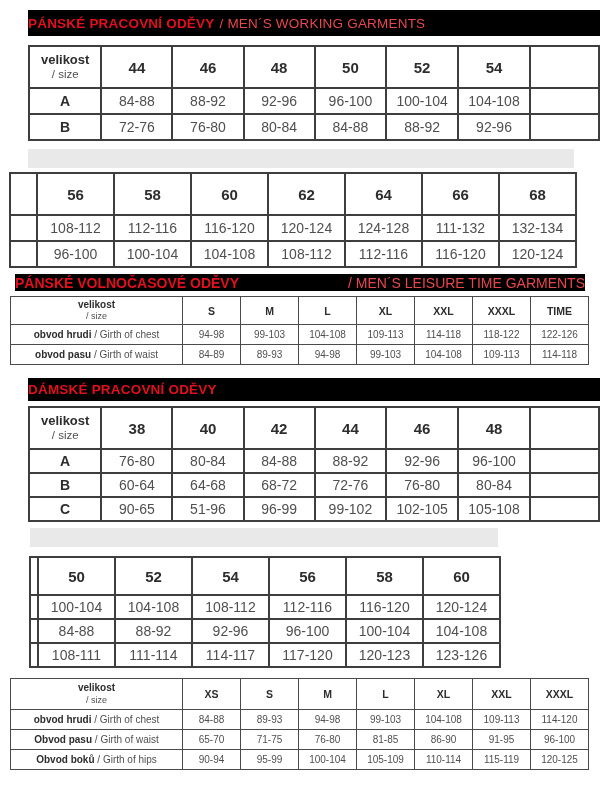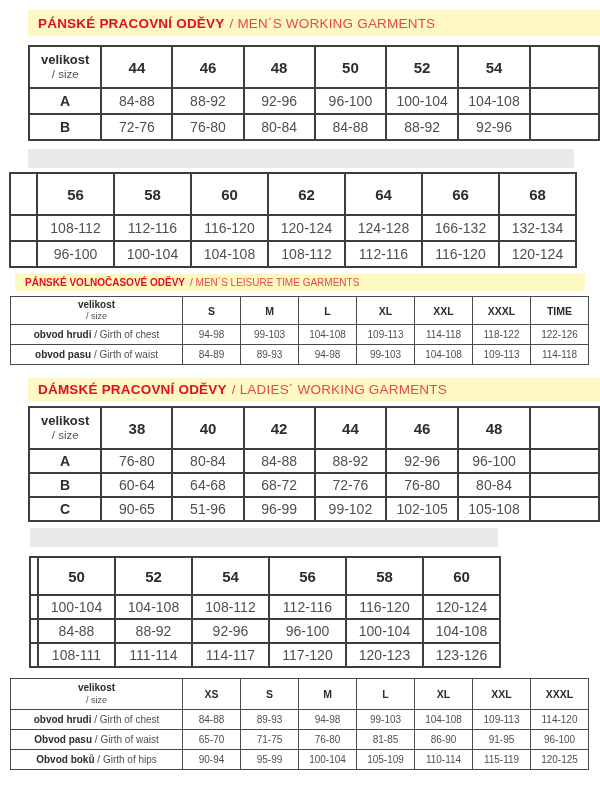--- a/index.html
+++ b/index.html
@@ -1,25 +1,25 @@
 <!DOCTYPE html>
 <html><head>
 <meta charset="utf-8">
 <style>
   html,body{margin:0;padding:0;background:#ffffff;}
   body{width:600px;height:800px;overflow:hidden;font-family:"Liberation Sans",sans-serif;}
   .canvas{position:relative;width:600px;height:800px;background:#ffffff;overflow:hidden;}
 
   
-  .bar{position:absolute;background:#fef9c3;display:flex;align-items:center;
-       padding-left:10px;box-sizing:border-box;white-space:nowrap;overflow:hidden;}
+  .bar{position:absolute;background:#000000;display:flex;align-items:center;
+       box-sizing:border-box;white-space:nowrap;overflow:hidden;}
   .bar .cz{color:#e30f1d;font-weight:bold;}
   .bar .en{color:#e8474c;font-weight:normal;margin-left:5px;}
   .bar-lg{font-size:13.5px;letter-spacing:.2px;}
-  .bar-sm{font-size:10px;}
+  .bar-sm{font-size:14px;justify-content:space-between;}
 
   
   .twrap{position:absolute;overflow:hidden;}
   table{border-collapse:collapse;table-layout:fixed;}
 
   
   .t-lg th,.t-lg td{border:2px solid #3e3e3e;text-align:center;vertical-align:middle;
                     padding:0;overflow:hidden;}
   .t-lg th{font-size:15px;color:#2d2d2d;font-weight:bold;height:40px;}
   .t-lg td{font-size:14px;color:#4f4f4f;font-weight:normal;height:24px;}
@@ -132,21 +132,21 @@
           </tr>
         </thead>
         <tbody>
           <tr>
             <td></td>
             <td>108-112</td>
             <td>112-116</td>
             <td>116-120</td>
             <td>120-124</td>
             <td>124-128</td>
-            <td>166-132</td>
+            <td>111-132</td>
             <td>132-134</td>
           </tr>
           <tr>
             <td></td>
             <td>96-100</td>
             <td>100-104</td>
             <td>104-108</td>
             <td>108-112</td>
             <td>112-116</td>
             <td>116-120</td>
@@ -208,21 +208,20 @@
             <td>104-108</td>
             <td>109-113</td>
             <td>114-118</td>
           </tr>
         </tbody>
       </table>
   </div>
 
   <div class="bar bar-lg" style="left:28px;top:378px;width:572px;height:23px;">
     <span class="cz">DÁMSKÉ PRACOVNÍ ODĚVY</span>
-    <span class="en">/ LADIES´ WORKING GARMENTS</span>
   </div>
 
   <div class="twrap" style="left:28px;top:406px;width:572px;height:122px;">
     <table class="t-lg t-rows22">
         <colgroup>
           <col style="width: 75px;">
           <col style="width: 77px;">
           <col style="width: 77px;">
           <col style="width: 77px;">
           <col style="width: 77px;">

